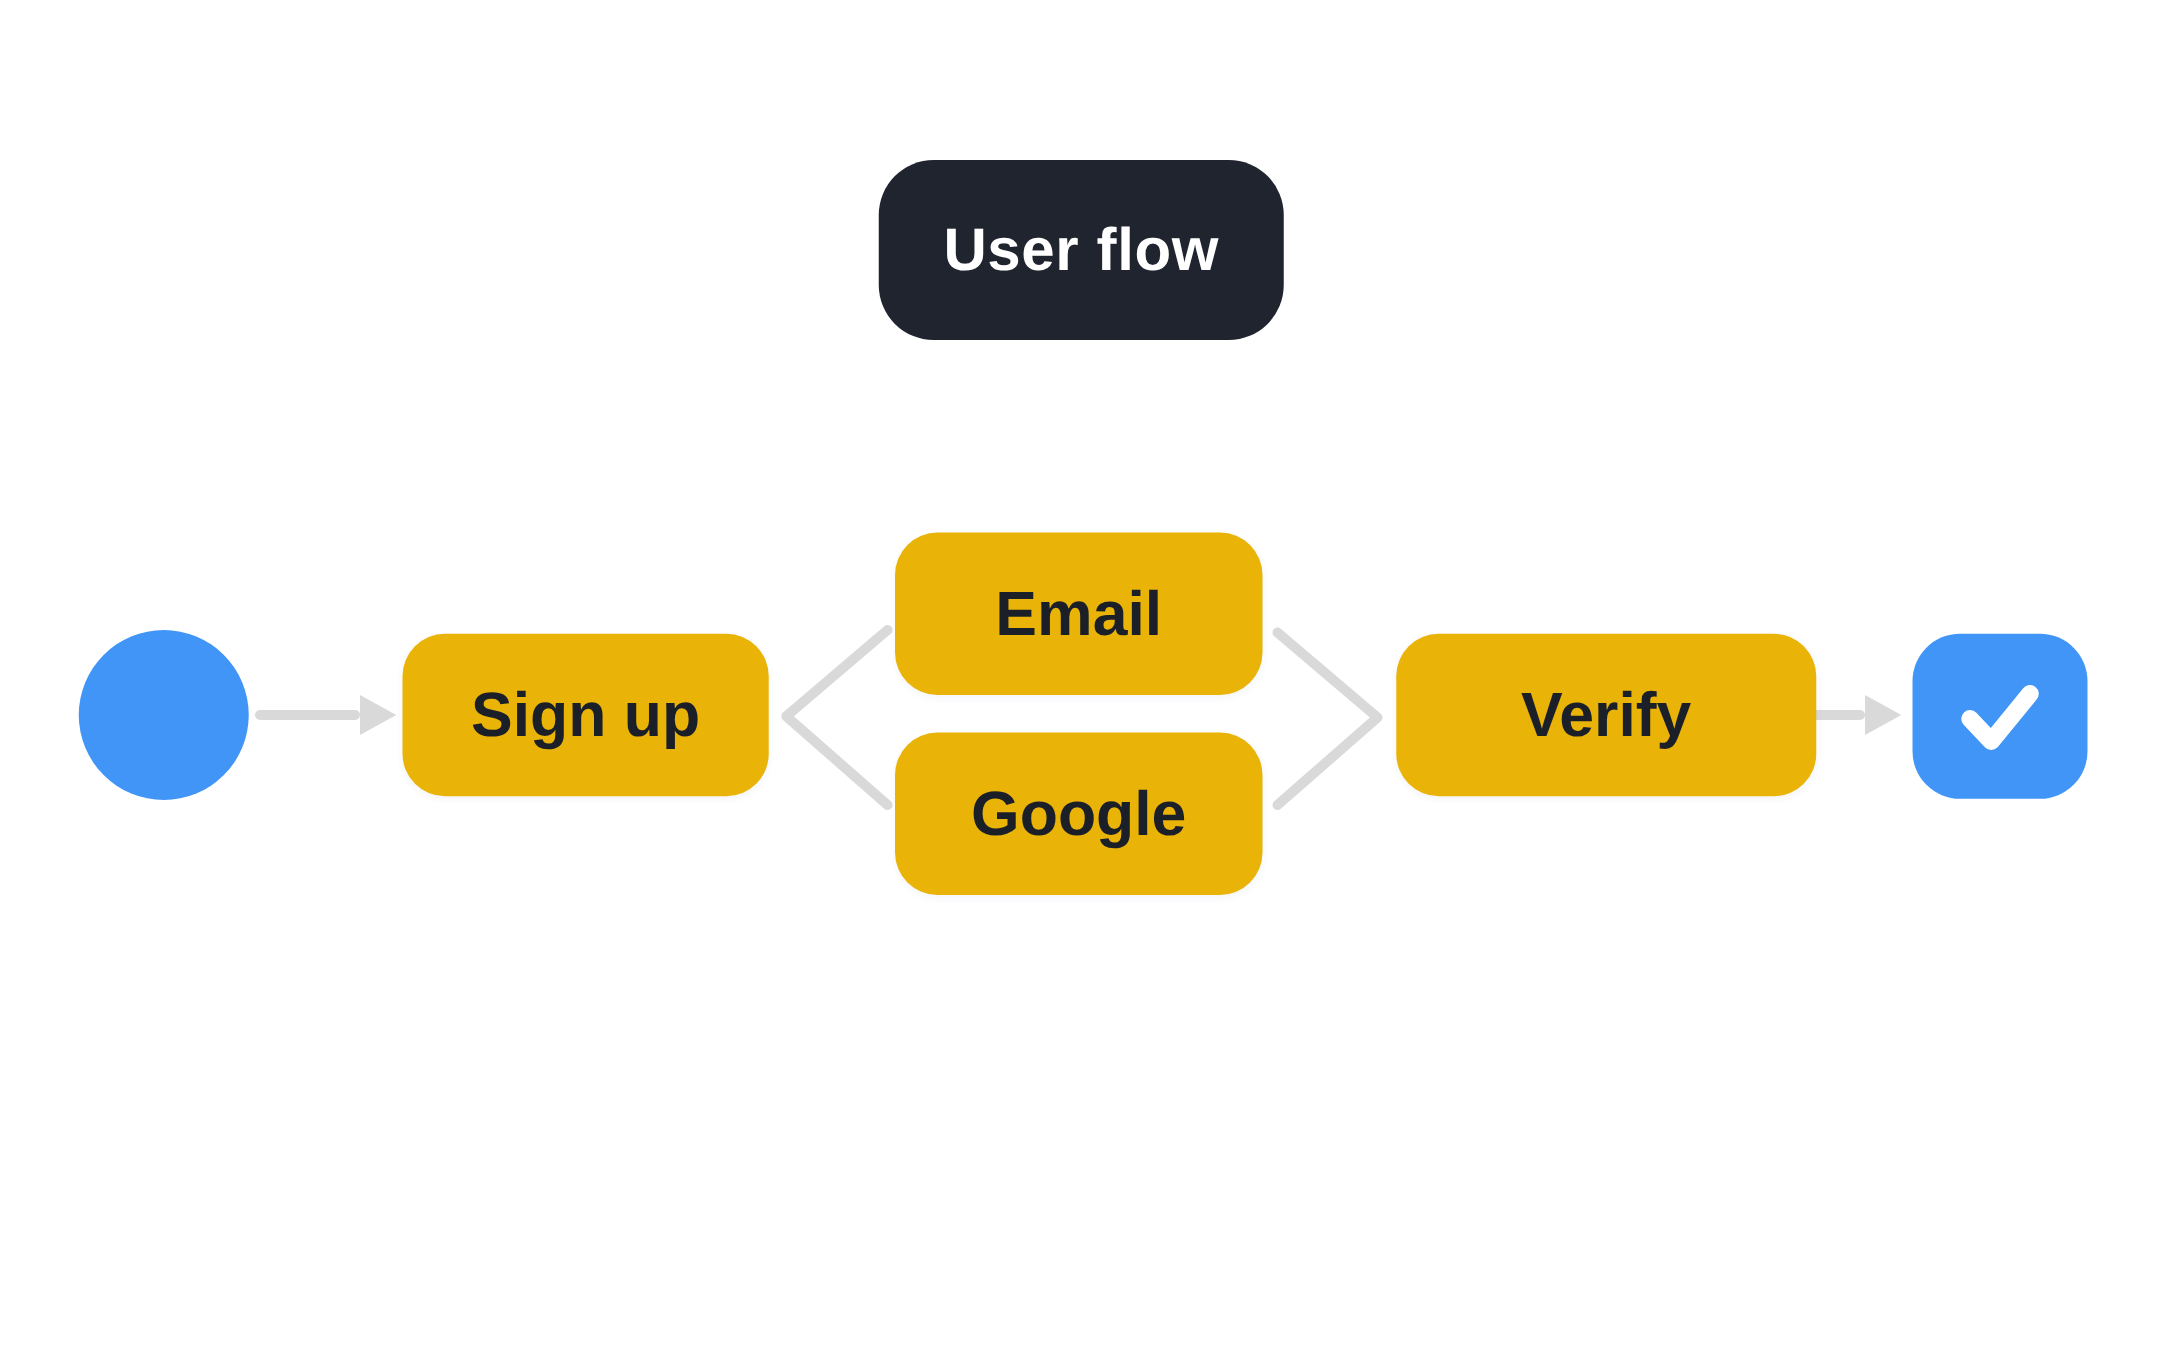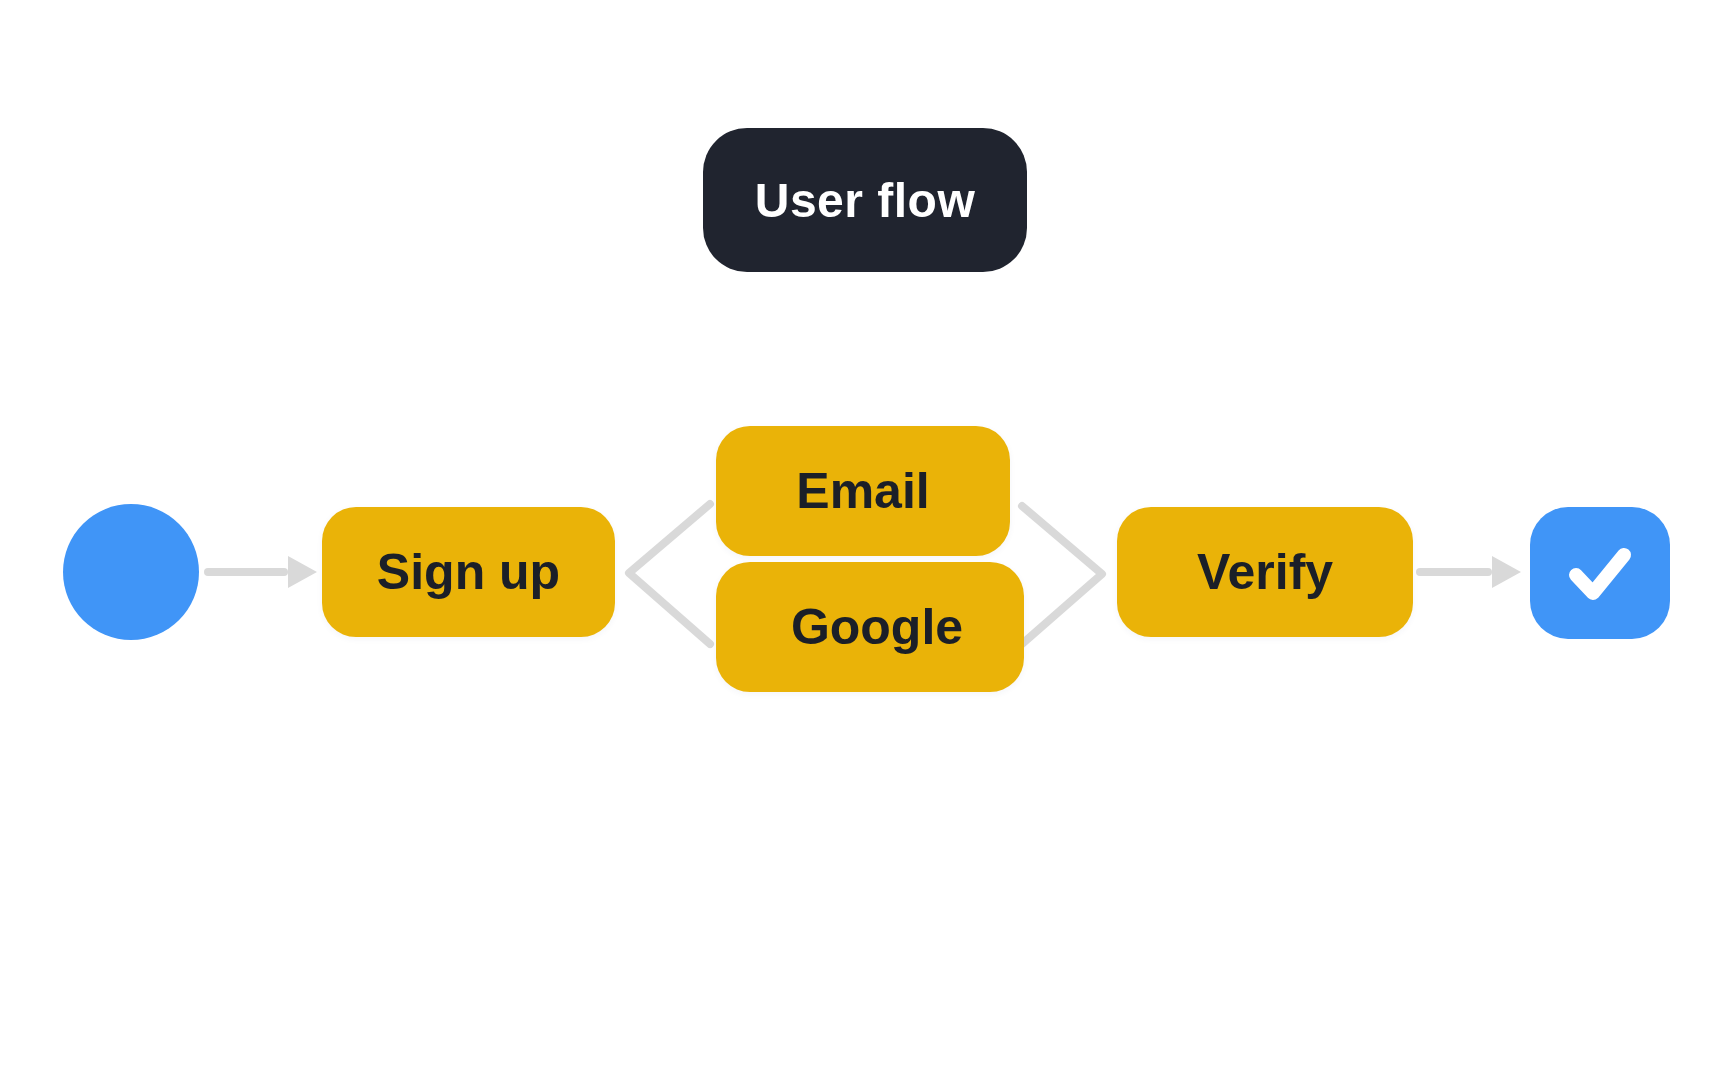--- a/index.html
+++ b/index.html
@@ -50,22 +50,22 @@
     justify-content: center;
     box-shadow: 0 2px 6px rgba(30, 60, 120, 0.05);
   }
   .node .node-label {
     color: #1b1f28;
     font-size: 50px;
     font-weight: 700;
   }
   .node-signup { left: 322px; top: 507px; width: 293px; height: 130px; }
   .node-email  { left: 716px; top: 426px; width: 294px; height: 130px; }
-  .node-google { left: 716px; top: 562px; width: 294px; height: 130px; padding-left: 14px; }
-  .node-verify { left: 1117px; top: 507px; width: 296px; height: 130px; }
+  .node-google { left: 716px; top: 586px; width: 294px; height: 130px; }
+  .node-verify { left: 1117px; top: 507px; width: 336px; height: 130px; }
   .node-start {
     position: absolute;
     left: 63px;
     top: 504px;
     width: 136px;
     height: 136px;
     border-radius: 50%;
     background: #4095f7;
   }
   .node-done {

